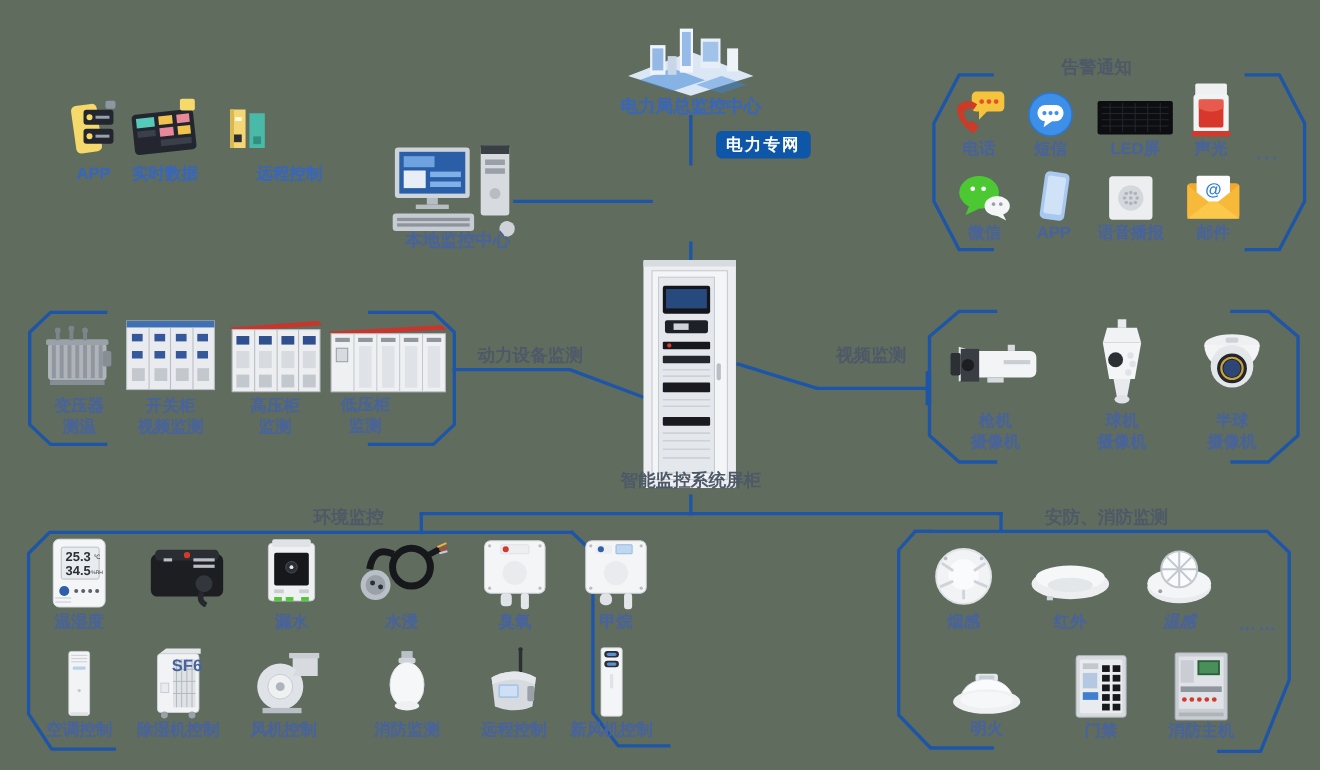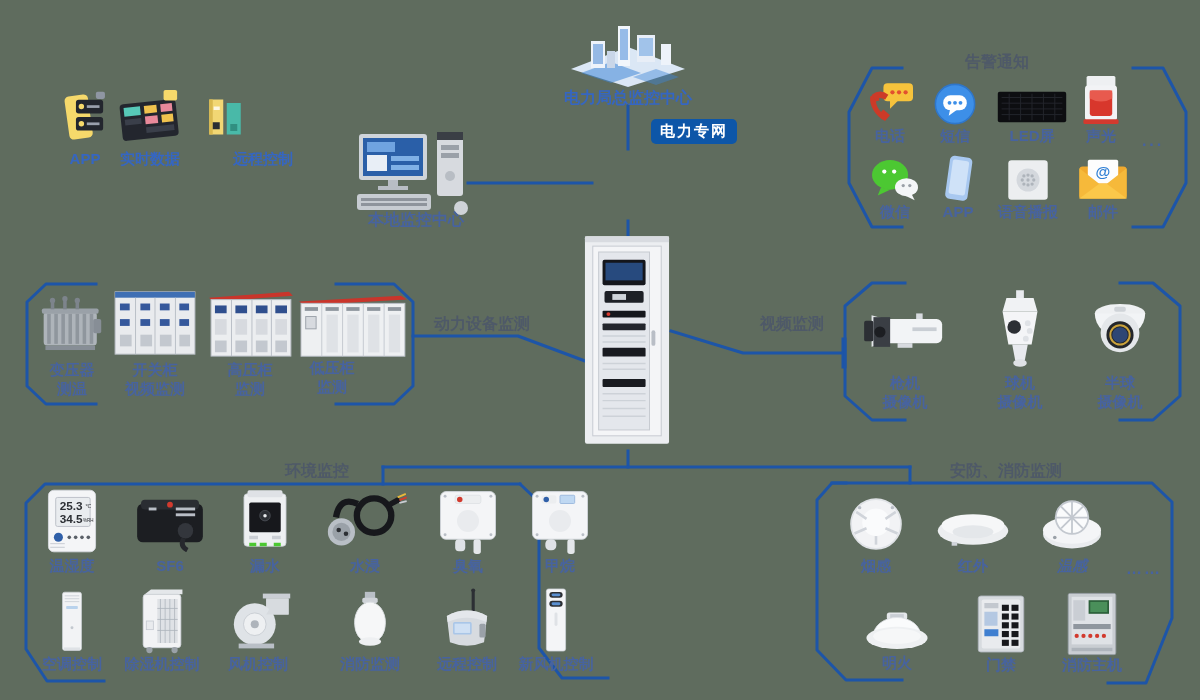--- a/index.html
+++ b/index.html
@@ -110,20 +110,21 @@
         </g>
         <rect x="70" y="100" width="4" height="16" rx="2" fill="#b9bec6"></rect>
       </svg>
     </div>
 
 
 <div id="badge">电力专网</div>
 
 <div class="ilbl blue" style="left:628px;top:88px;font-size:16px;width:180px;margin-left:-90px;">电力局总监控中心</div>
 <div class="ilbl" style="left:416px;top:210px;font-size:16px;">本地监控中心</div>
+<div class="ilbl sec" style="left:628px;top:428px;width:180px;margin-left:-90px;z-index:5;">智能监控系统屏柜</div>
 <div class="ilbl sec" style="left:482px;top:314px;">动力设备监测</div>
 <div class="ilbl sec" style="left:792px;top:314px;">视频监测</div>
 <div class="ilbl sec" style="left:317px;top:461px;">环境监控</div>
 <div class="ilbl sec" style="left:1006px;top:461px;width:200px;margin-left:-100px;">安防、消防监测</div>
 <div class="ilbl sec" style="left:997px;top:52px;">告警通知</div>
 <div class="dots" style="left:1142px;top:136px;">···</div>
 <div class="dots" style="left:1126px;top:560px;">……</div>
 
 <div id="items">
       <div>
@@ -530,21 +531,21 @@
             <g fill="#b9bec6">
               <rect x="20" y="14" width="8" height="3"></rect>
               <rect x="48" y="14" width="20" height="3"></rect>
               <rect x="48" y="20" width="20" height="3"></rect>
             </g>
             <circle cx="58" cy="38" r="8" fill="#33363c"></circle>
             <path d="M56 46 q-4 8 4 12" stroke="#26282d" stroke-width="5" fill="none"></path>
           </svg>
         </div>
         <div class="ilbl " style="left: 170px; top: 557px;">
-          <span style="display: block;">SF6</span>
+          <span style="display: block; margin-top: 40px;">SF6</span>
         </div>
       </div>
       <div>
         <div class="icon" style="left: 237px; top: 486px; width: 56px; height: 68px;">
           <svg viewBox="0 0 64 72">
             <rect x="8" y="6" width="48" height="60" rx="4" fill="#eef0f2" stroke="#c9ced4"></rect>
             <rect x="12" y="2" width="40" height="8" rx="2" fill="#dfe2e6"></rect>
             <rect x="14" y="16" width="36" height="34" rx="2" fill="#17181c"></rect>
             <circle cx="32" cy="31" r="6" fill="#2c2f35" stroke="#4a4e55"></circle>
             <circle cx="32" cy="31" r="2" fill="#e8eaee"></circle>

